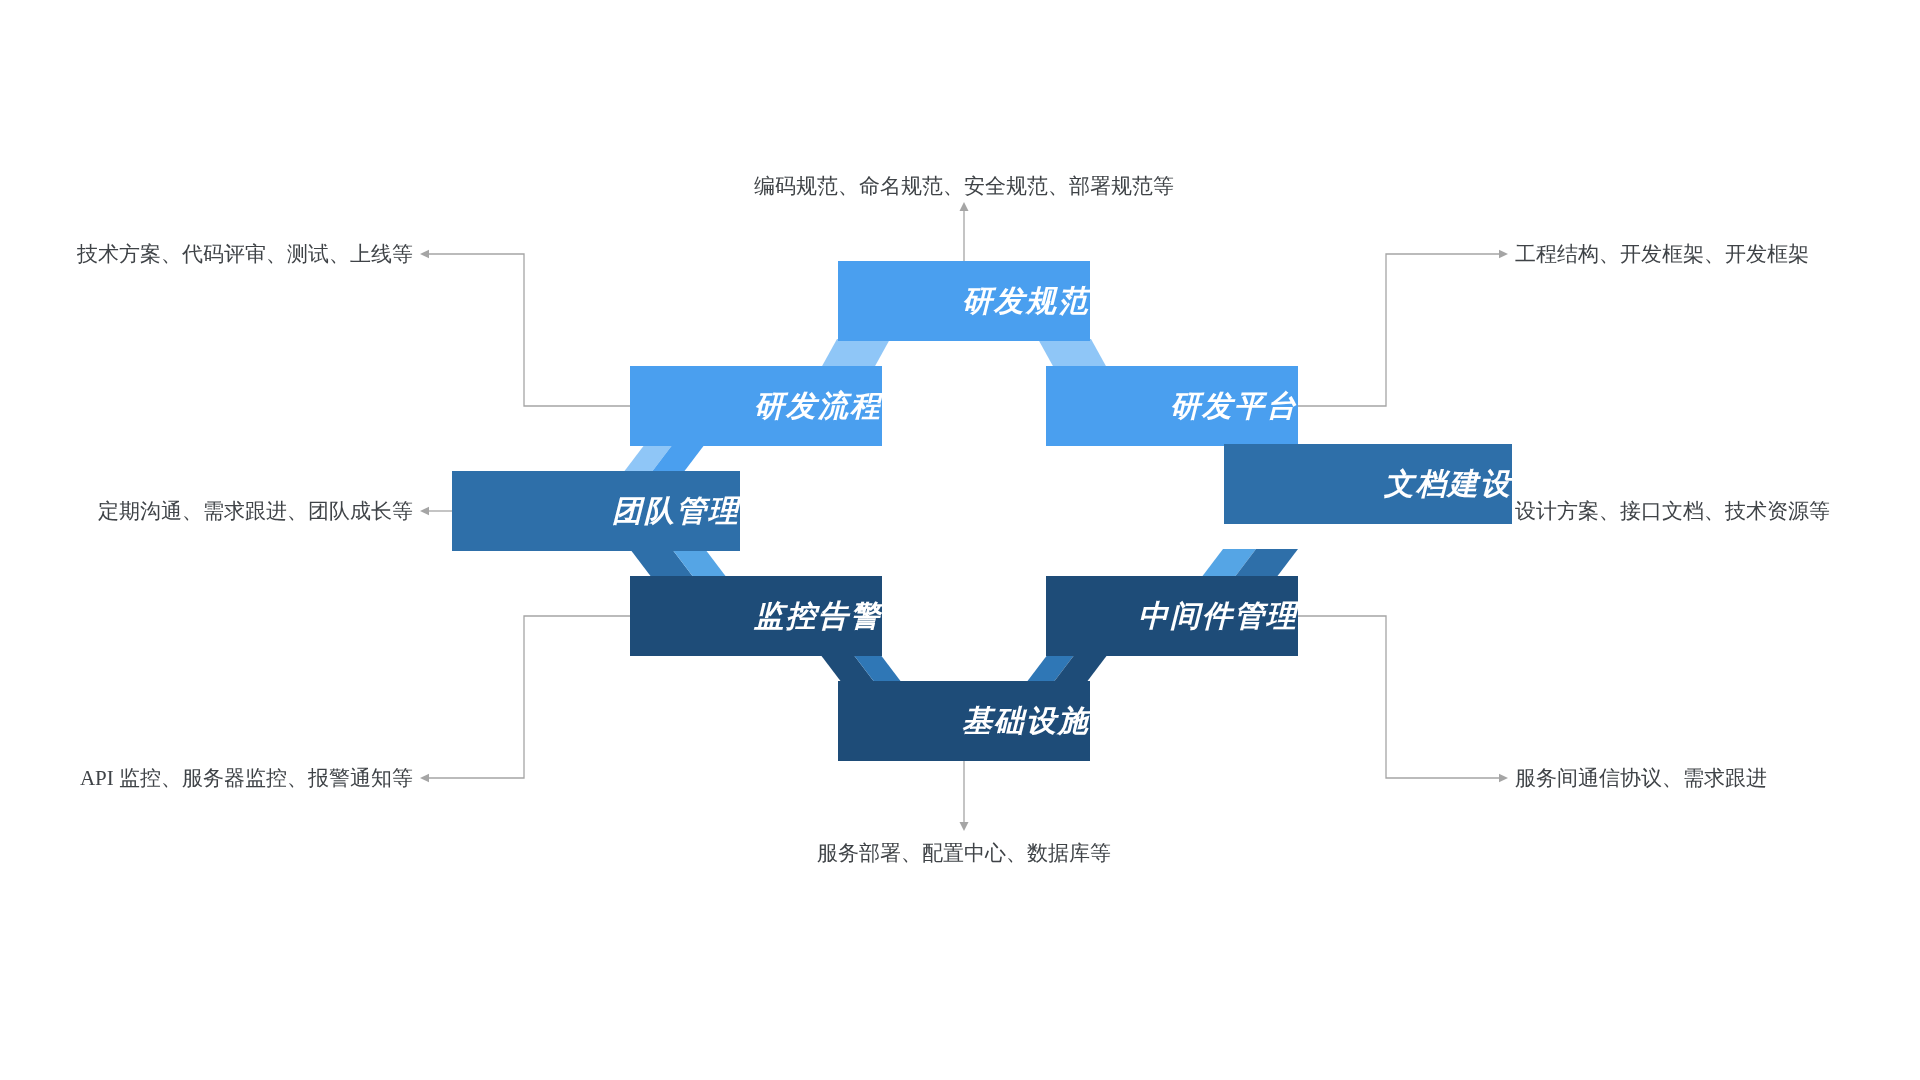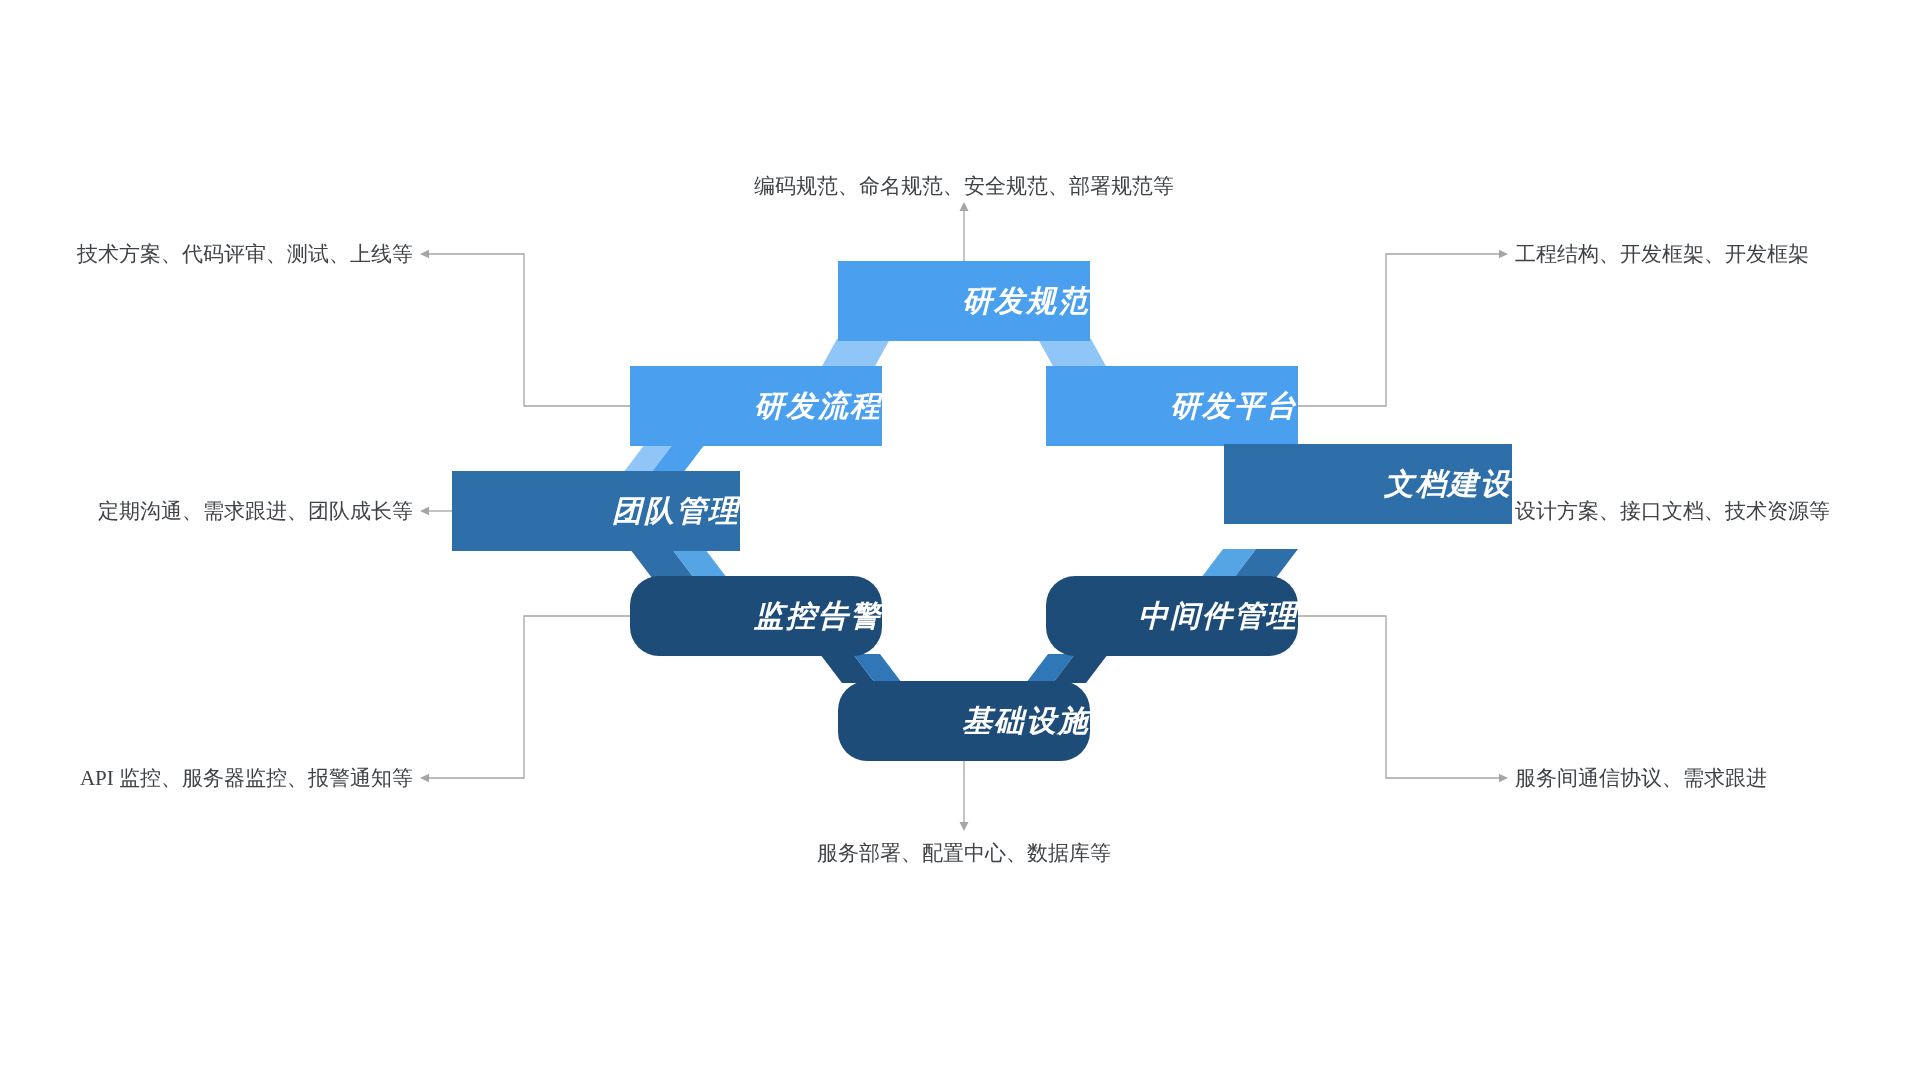--- a/index.html
+++ b/index.html
@@ -16,21 +16,21 @@
   .block{
     position:absolute; width:252px; height:80px; z-index:2;
     display:flex; align-items:center; justify-content:flex-end;
   }
   .block span{
     color:#fff; font-weight:bold; font-style:italic; font-size:30px;
     letter-spacing:2px; white-space:nowrap;
   }
   .tone-light{background:var(--light);}
   .tone-mid{background:var(--mid);padding-left:36px;}
-  .tone-navy{background:var(--navy);border-radius:29px;}
+  .tone-navy{background:var(--navy);}
   .center-title{
     position:absolute; left:964px; top:511px; transform:translate(-50%,-50%);
     font-size:40px; font-weight:bold; color:var(--title); letter-spacing:1px;
     white-space:nowrap; z-index:2;
   }
   .note{
     position:absolute; font-size:21px; color:var(--text); line-height:1;
     white-space:nowrap; z-index:2;font-family:Liberation Serif, serif;
   }
   .note.center{transform:translate(-50%,-50%);}

